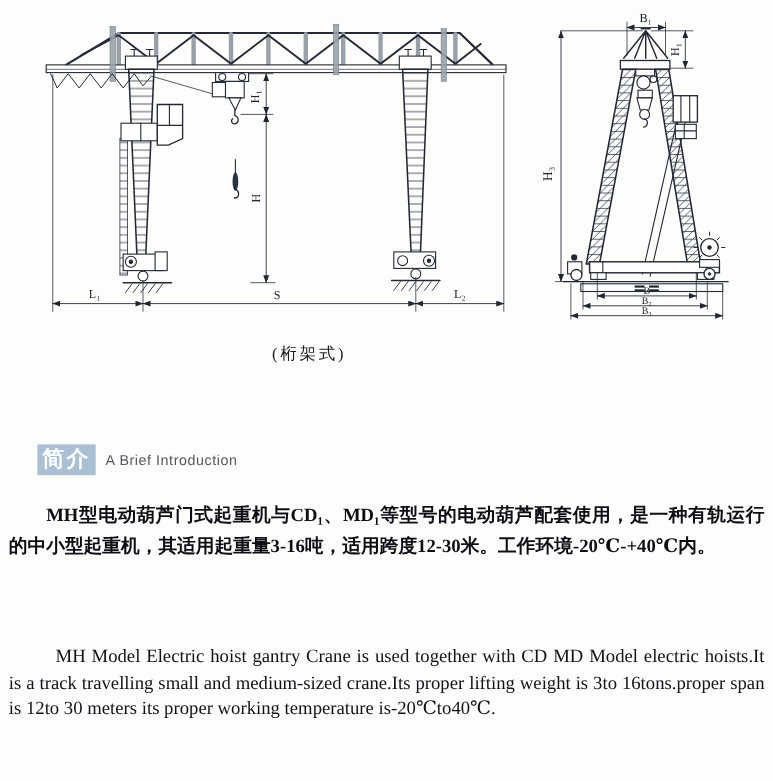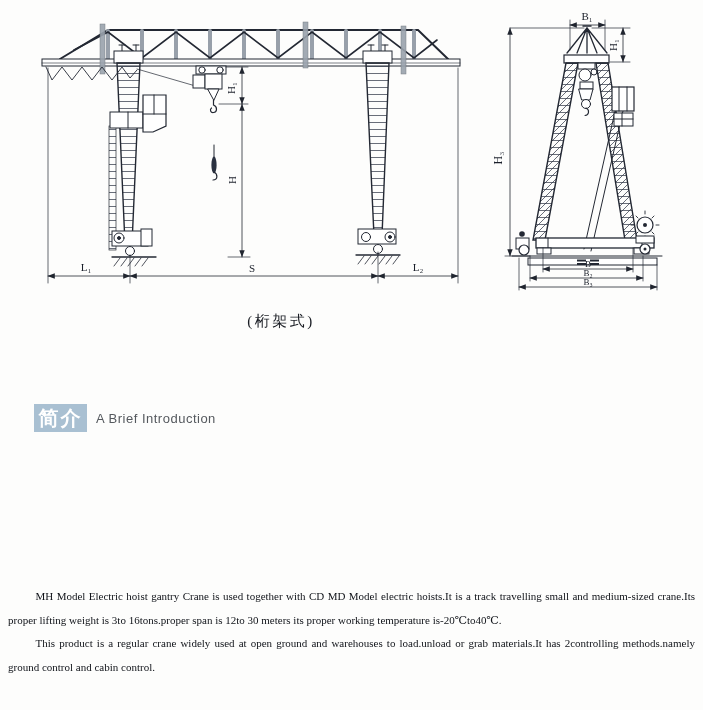--- a/index.html
+++ b/index.html
@@ -32,21 +32,21 @@
     font-size:13px;color:#55595e;letter-spacing:0.5px;
   }
   .zh-block{
     position:absolute;top:455px;left:8px;right:8px;
     font-size:17px;line-height:28px;font-weight:bold;
     text-align:justify;color:#0d0f14;
   }
   .zh-block p{margin:0;text-indent:2em;}
   .en-block{
     position:absolute;top:585px;left:8px;right:8px;
-    font-size:11px;line-height:23.5px;
+    font-size:17px;line-height:23.5px;
     text-align:justify;color:#101319;
   }
   .en-block p{margin:0;text-indent:2.5em;}
 </style>
 </head>
 <body>
 
 <div class="page">
 
   <div class="drawing">
@@ -257,20 +257,20 @@
       </g>
     </svg>
   </div>
 
   <div class="intro-header">
     <div class="intro-badge">简介</div>
     <div class="intro-title">A Brief Introduction</div>
   </div>
 
   <div class="zh-block">
+    <p>MH型电动葫芦门式起重机与CD₁、MD₁等型号的电动葫芦配套使用，是一种有轨运行的中小型起重机，其适用起重量3-16吨，适用跨度12-30米。工作环境-20℃-+40℃内。</p>
   </div>
 
   <div class="en-block">
     <p>MH Model Electric hoist gantry Crane is used together with CD MD Model electric hoists.It is a track travelling small and medium-sized crane.Its proper lifting weight is 3to 16tons.proper span is 12to 30 meters its proper working temperature is-20℃to40℃.</p>
-    <p>This product is a regular crane widely used at open ground and warehouses to load.unload or grab materials.It has 2controlling methods.namely ground control and cabin control.</p>
   </div>
 
 </div>
 
 </body></html>

